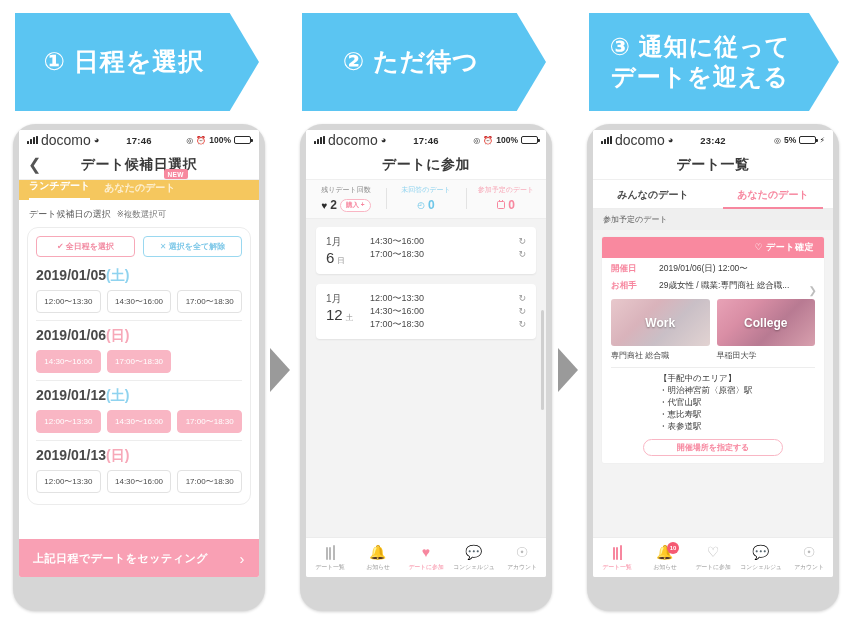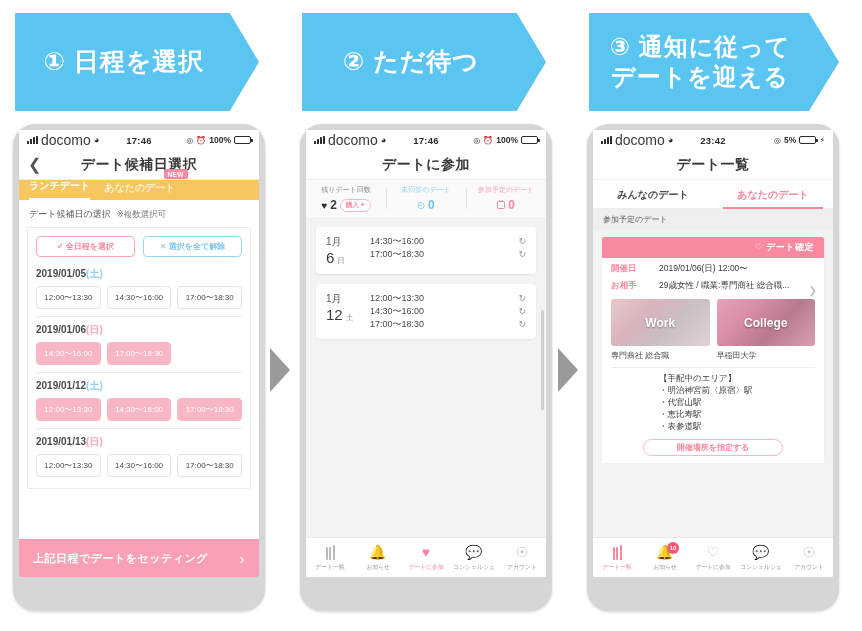--- a/index.html
+++ b/index.html
@@ -113,33 +113,33 @@
   .tab-o.active { color: #ffffff; border-bottom: 2px solid #ffffff; }
   .newbadge {
     position: absolute; top: -12px; right: -12px;
     background: #f7899f; color: #fff; font-size: 6.5px; font-weight: bold;
     padding: 1.5px 4px; border-radius: 2px; letter-spacing: .3px;
   }
   .sect-label { font-size: 9px; color: #555; padding: 8px 10px 6px; background:#fff; }
   .sect-label .sub { color: #777; margin-left: 6px; font-size: 8.5px; }
 
   .card-white {
-    background: #fff; margin: 0 8px; border: 1px solid #ececec; border-radius: 1px;
+    background: #fff; margin: 0 8px; border: 1px solid #ececec; border-radius: 11px;
     padding: 8px 8px 4px;
   }
   .selrow { display: flex; gap: 8px; margin-bottom: 10px; }
   .btn-outline {
     flex: 1; height: 21px; border-radius: 4px; font-size: 8px; font-weight: bold;
     display: flex; align-items: center; justify-content: center; gap: 3px;
     background: #fff;
   }
   .btn-outline.pink { border: 1px solid #f7a8b8; color: #f28ba2; }
   .btn-outline.blue { border: 1px solid #9ad8f0; color: #7ec8e8; }
 
-  .datehdr { font-size: 10px; color: #4a4a4a; font-weight: bold; margin: 6px 0 5px; }
+  .datehdr { font-size: 14px; color: #4a4a4a; font-weight: bold; margin: 6px 0 5px; }
   .datehdr .sat { color: #8fd3ef; }
   .datehdr .sun { color: #f7a8b8; }
   .slots { display: flex; gap: 6px; margin-bottom: 7px; }
   .slot {
     flex: 1; height: 23px; border-radius: 4px; font-size: 8px;
     display: flex; align-items: center; justify-content: center;
     border: 1px solid #e2e2e2; color: #4a4a4a; background: #fff;
   }
   .slot.sel { background: #f9b6c4; border-color: #f9b6c4; color: #ffffff; }
   .slot.ghost { visibility: hidden; }

